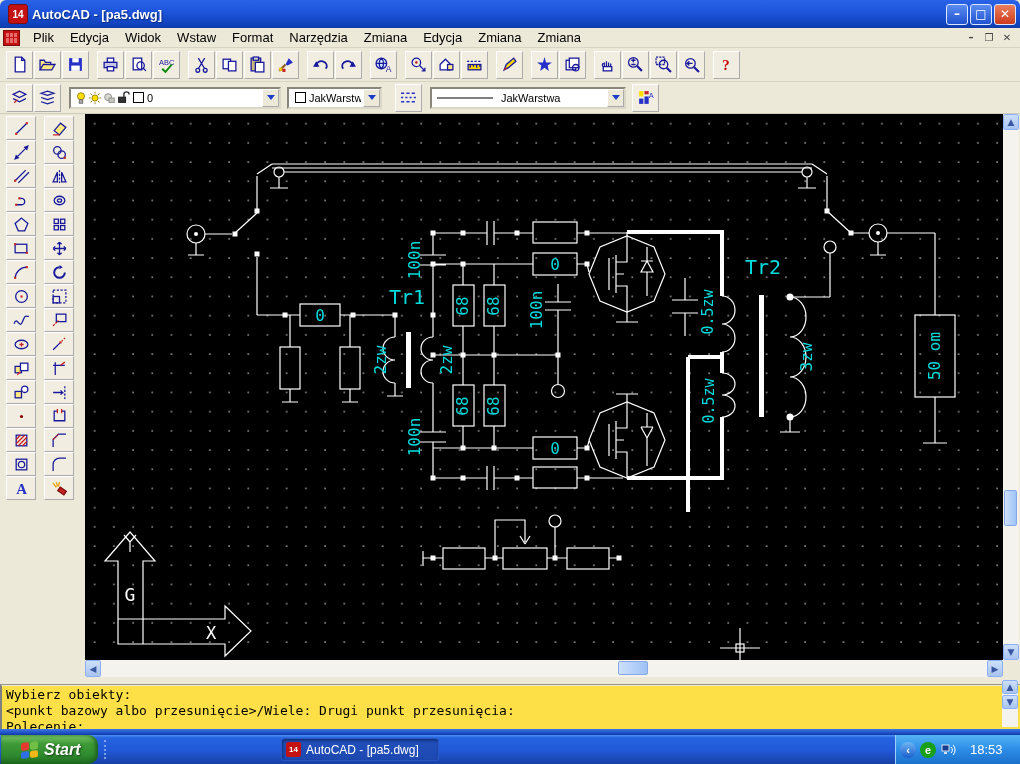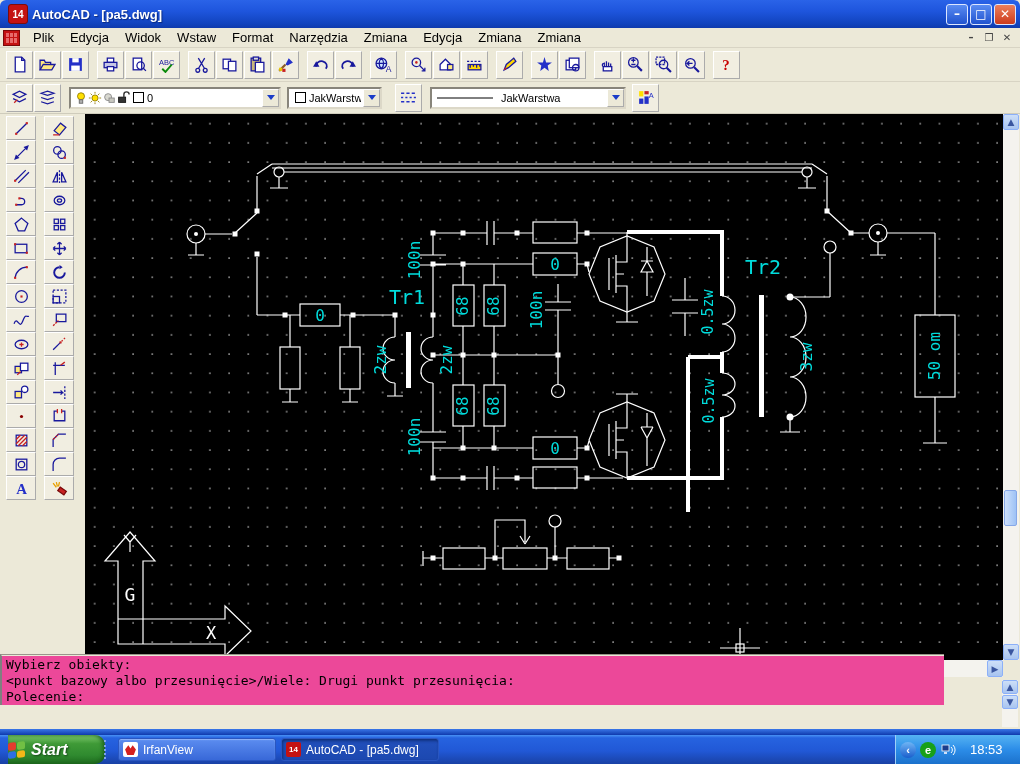--- a/index.html
+++ b/index.html
@@ -35,26 +35,26 @@
 .tcol .tbtn{width:30px;height:24px}
 
 .canvas{position:absolute;left:85px;top:114px;width:918px;height:546px;background:#000}
 .cy{fill:#00dcdc;font-family:"DejaVu Sans Mono",monospace}
 
 .vscroll{position:absolute;left:1003px;top:114px;width:16px;height:546px;background:#f4f3ee}
 .hscroll{position:absolute;left:85px;top:660px;width:918px;height:17px;background:#f4f3ee}
 .sbtn{position:absolute;width:16px;height:16px;background:linear-gradient(180deg,#cddff8,#a8c4f0);border:1px solid #8cb0f8;border-radius:2px;color:#3a56a0;font:bold 9px "DejaVu Sans",sans-serif;display:flex;align-items:center;justify-content:center}
 .thumb{position:absolute;background:linear-gradient(90deg,#cde0fb,#9ec2f5);border:1px solid #86a8e8;border-radius:2px}
 
-.cmd{position:absolute;left:0;top:654px;width:944px;height:51px;background:#ec4899;border-top:2px groove #ece9d8;border-left:2px solid #808080;font:13px "DejaVu Sans Mono",monospace;color:#000;padding:1px 4px;line-height:16px;overflow:hidden}
+.cmd{position:absolute;left:0;top:684px;width:1020px;height:51px;background:#fde047;border-top:2px groove #ece9d8;border-left:2px solid #808080;font:13px "DejaVu Sans Mono",monospace;color:#000;padding:1px 4px;line-height:16px;overflow:hidden}
 .cmdsb{position:absolute;right:2px;top:680px;width:16px;height:47px;background:#f4f3ee}
 .frame{position:absolute;left:0;top:729px;width:1020px;height:6px;background:linear-gradient(180deg,#3a77e8,#0f3aad)}
 
 .taskbar{position:absolute;left:0;top:735px;width:1020px;height:29px;background:linear-gradient(180deg,#4992f5 0%,#2663e0 10%,#2158d6 55%,#1941a5 100%)}
-.start{position:absolute;left:8px;top:0;height:29px;width:97px;border-radius:0 10px 10px 0;background:linear-gradient(180deg,#7fca6f 0%,#3f9a37 30%,#2f8a2f 70%,#1e6b1e 100%);display:flex;align-items:center;color:#fff;font:bold italic 16px "Liberation Sans",sans-serif;text-shadow:1px 1px 2px #134413;padding-left:0;box-shadow:inset -2px 0 4px #1a5c1a}
+.start{position:absolute;left:1px;top:0;height:29px;width:97px;border-radius:0 10px 10px 0;background:linear-gradient(180deg,#7fca6f 0%,#3f9a37 30%,#2f8a2f 70%,#1e6b1e 100%);display:flex;align-items:center;color:#fff;font:bold italic 16px "Liberation Sans",sans-serif;text-shadow:1px 1px 2px #134413;padding-left:20px;box-shadow:inset -2px 0 4px #1a5c1a}
 .flag{width:18px;height:16px;display:grid;grid-template-columns:8px 8px;grid-gap:1px;margin-right:5px;transform:skewY(-6deg)}
 .flag i{border-radius:2px}
 .task{position:absolute;top:3px;height:23px;width:158px;border-radius:3px;background:linear-gradient(180deg,#5c8df0,#3868d8);border:1px solid #2a56c0;display:flex;align-items:center;color:#fff;font-size:12px;padding-left:4px;box-shadow:inset 0 1px 1px #8fb2f8}
 .task.active{background:linear-gradient(180deg,#2250bc,#1c48b0);box-shadow:inset 1px 2px 3px #10307e}
 .ticon{width:15px;height:15px;border-radius:2px;margin-right:5px;flex:none;display:flex;align-items:center;justify-content:center}
 .tray{position:absolute;right:0;top:0;height:29px;width:125px;background:linear-gradient(180deg,#55b3f3 0%,#2c8de8 50%,#1b71cc 100%);border-left:1px solid #9ed0f8;display:flex;align-items:center;color:#fff}
 .trayico{width:16px;height:16px;border-radius:8px;margin-left:4px;display:flex;align-items:center;justify-content:center;font:bold 11px "Liberation Sans",sans-serif}
 .clock{margin-left:14px;font-size:13px}
 </style>
 </head>
@@ -679,28 +679,20 @@
   <div class="start">
     <span class="flag">
           <i style="background:#e33b2e"></i>
           <i style="background:#71bf44"></i>
           <i style="background:#2e6fe3"></i>
           <i style="background:#f2b718"></i>
         </span>
     <span>Start</span>
   </div>
   <div style="position:absolute;left:104px;top:5px;height:19px;border-left:2px dotted #7ea2ea"></div>
-  <div class="task" style="left:118px">
-    <span class="ticon" style="background:#fff">
-          <svg width="13" height="13" viewBox="0 0 12 12">
-            <path d="M1 6l3-4 2 3 2-3 3 4-2 5H3z" fill="#d42020"></path>
-          </svg>
-        </span>
-    <span>IrfanView</span>
-  </div>
   <div class="task active" style="left:281px">
     <span class="ticon" style="background:#c41212;color:#fff;font:bold 8px 'Liberation Sans',sans-serif">14</span>
     <span>AutoCAD - [pa5.dwg]</span>
   </div>
   <div class="tray">
     <span class="trayico" style="background:linear-gradient(180deg,#6fb5f5,#1a5ecc);color:#fff">‹</span>
     <span class="trayico" style="background:#18a018;color:#fff">e</span>
     <span class="trayico">
           <svg width="15" height="14" viewBox="0 0 15 14">
             <rect x="1" y="2" width="7" height="6" fill="#1a3c8c" stroke="#fff" stroke-width="0.8"></rect>

